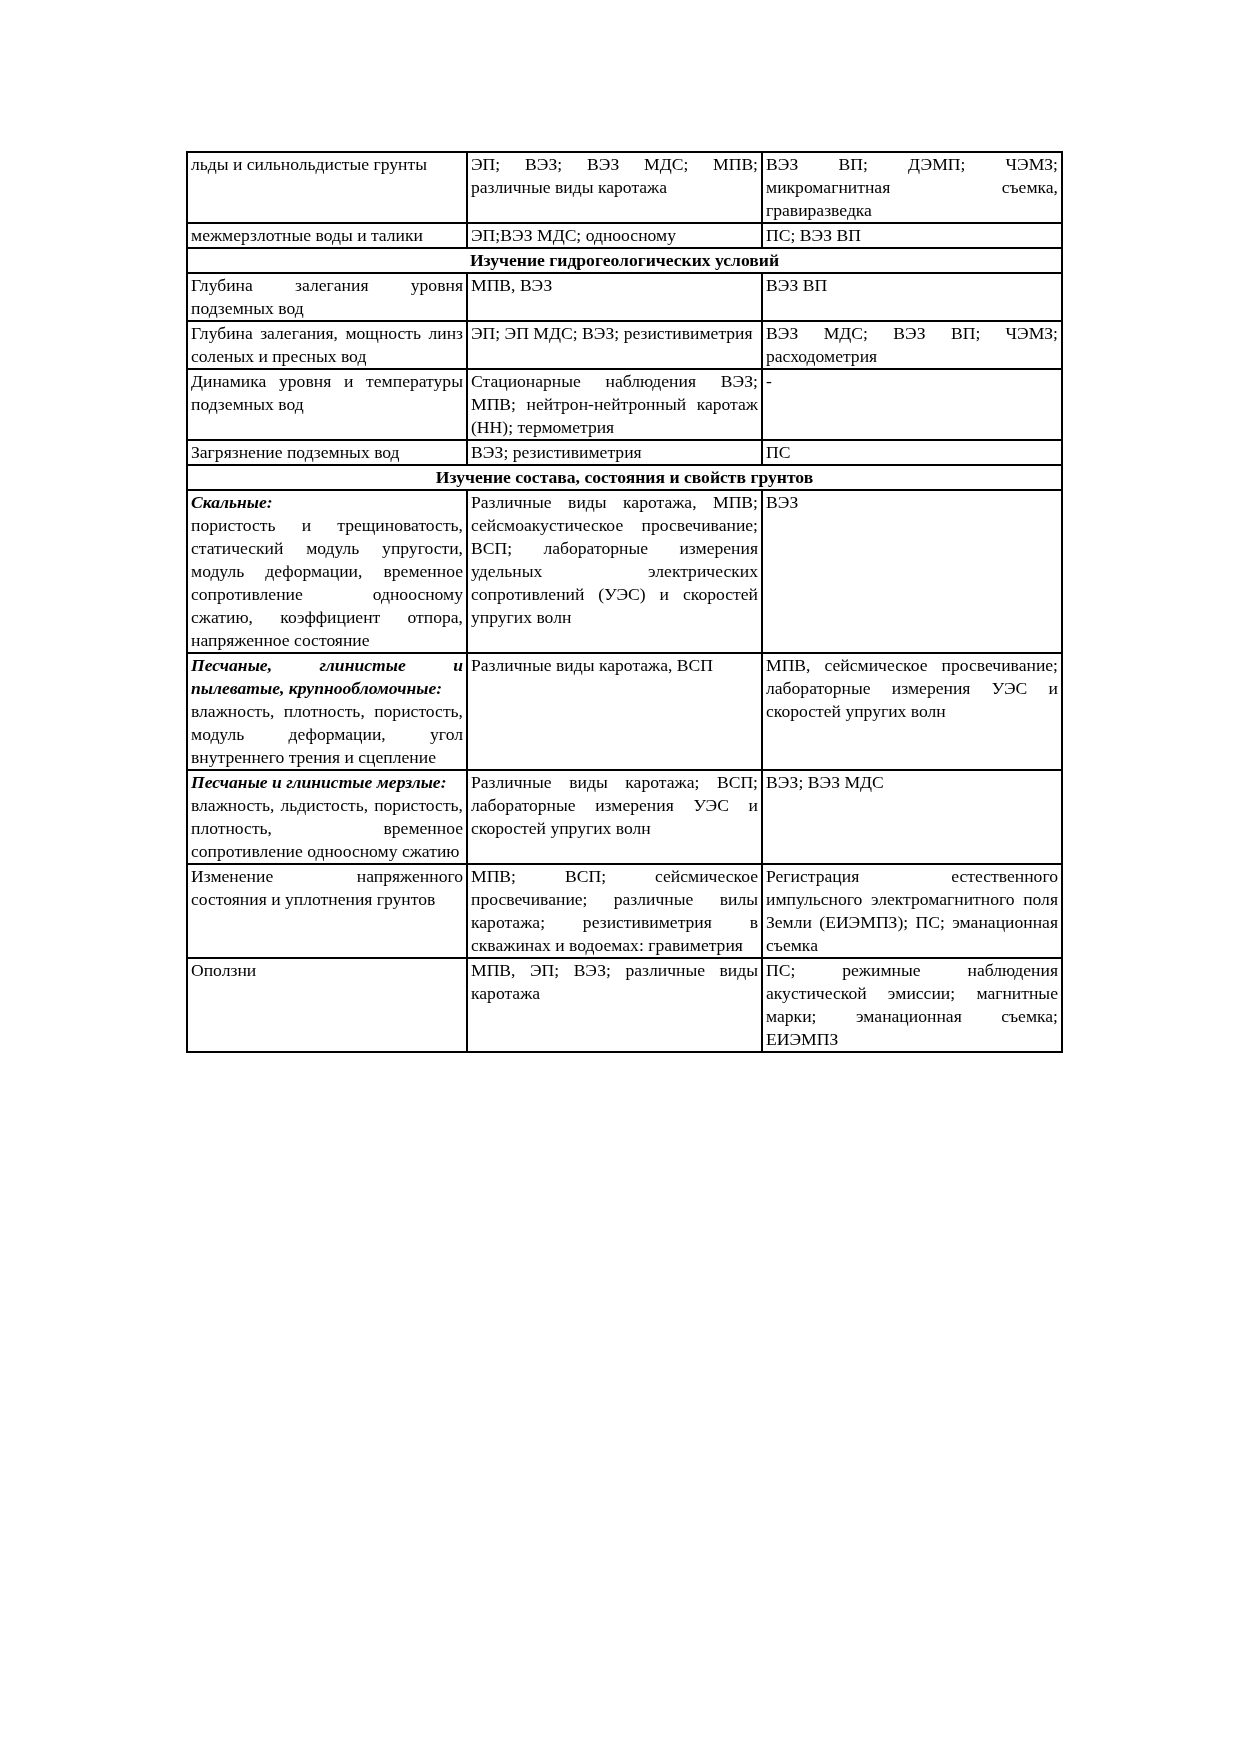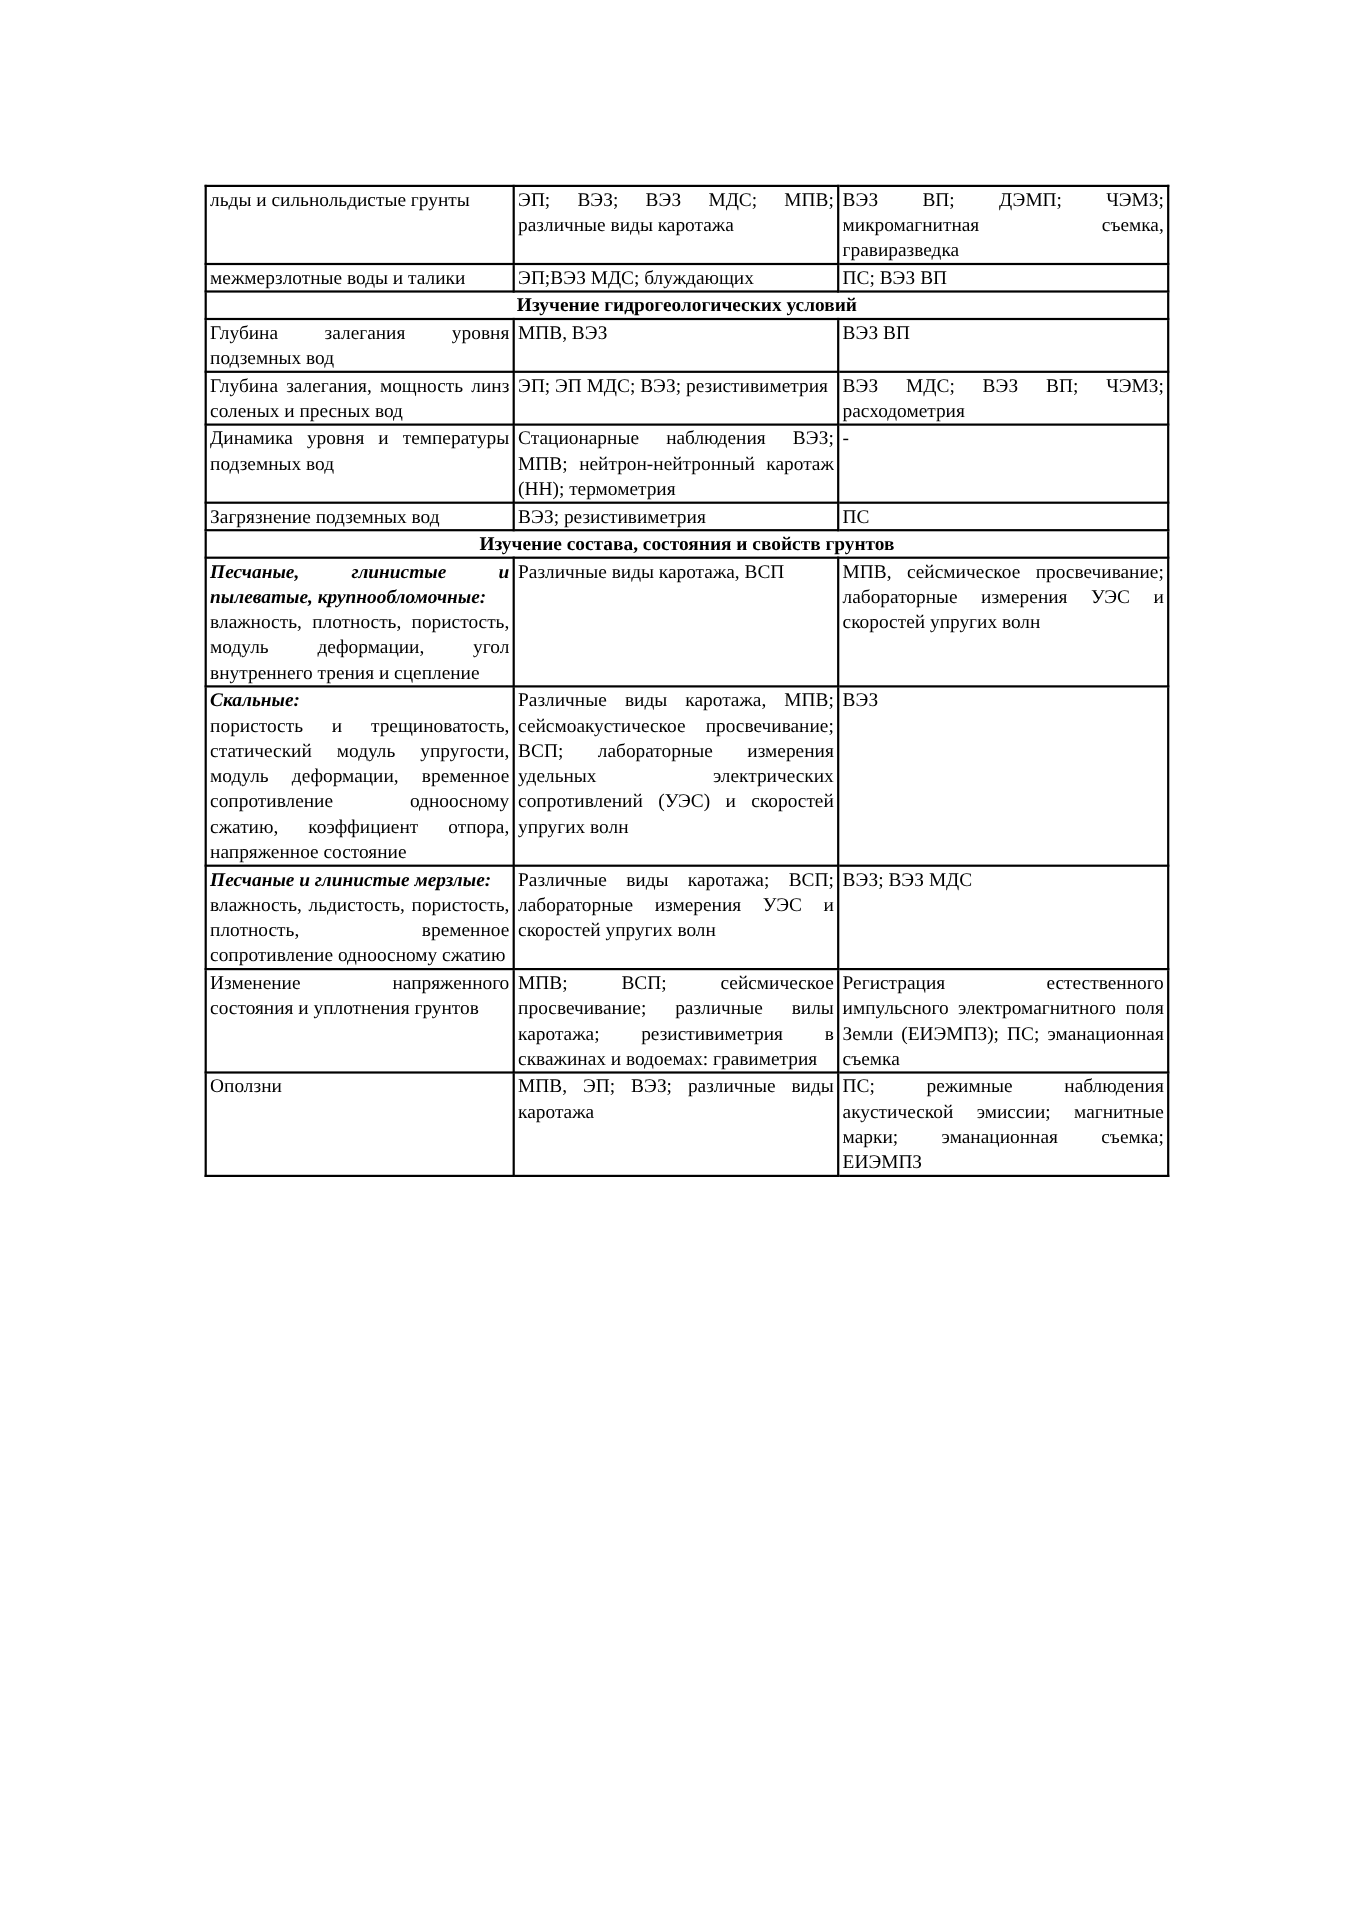--- a/index.html
+++ b/index.html
@@ -1,21 +1,21 @@
 <!DOCTYPE html>
 <html><head>
 <meta charset="utf-8">
 <style>
   html, body { margin: 0; padding: 0; background: #ffffff; }
   body { width: 1240px; height: 1755px; position: relative; overflow: hidden; }
   .page { position: absolute; left: 0; top: 0; width: 1240px; height: 1755px; background: #fff; }
   table.geo {
     position: absolute;
     left: 186px;
-    top: 168px;
+    top: 151px;
     width: 875px;
     border-collapse: collapse;
     table-layout: fixed;
     font-family: "Liberation Serif", serif;
     font-size: 17.6px;
     line-height: 23px;
     color: #000;
   }
   table.geo td {
     border: 2px solid #000;
@@ -48,21 +48,21 @@
         <col class="c3">
       </colgroup>
     <tbody>
       <tr>
         <td>льды и сильнольдистые грунты</td>
         <td>ЭП; ВЭЗ; ВЭЗ МДС; МПВ; различные виды каротажа</td>
         <td>ВЭЗ ВП; ДЭМП; ЧЭМЗ; микромагнитная съемка, гравиразведка</td>
       </tr>
       <tr>
         <td>межмерзлотные воды и талики</td>
-        <td>ЭП;ВЭЗ МДС; блуждающих</td>
+        <td>ЭП;ВЭЗ МДС; одноосному</td>
         <td>ПС; ВЭЗ ВП</td>
       </tr>
       <tr>
         <td colspan="3" class="section">Изучение гидрогеологических условий</td>
       </tr>
       <tr>
         <td>Глубина залегания уровня подземных вод</td>
         <td>МПВ, ВЭЗ</td>
         <td>ВЭЗ ВП</td>
       </tr>
@@ -79,31 +79,31 @@
       <tr>
         <td>Загрязнение подземных вод</td>
         <td>ВЭЗ; резистивиметрия</td>
         <td>ПС</td>
       </tr>
       <tr>
         <td colspan="3" class="section">Изучение состава, состояния и свойств грунтов</td>
       </tr>
       <tr>
         <td>
+          <span class="bi line">Скальные:</span><span>пористость и трещиноватость, статический модуль упругости, модуль деформации, временное сопротивление одноосному сжатию, коэффициент отпора, напряженное состояние</span>
+        </td>
+        <td>Различные виды каротажа, МПВ; сейсмоакустическое просвечивание; ВСП; лабораторные измерения удельных электрических сопротивлений (УЭС) и скоростей упругих волн</td>
+        <td>ВЭЗ</td>
+      </tr>
+      <tr>
+        <td>
           <span class="bi line">Песчаные, глинистые и пылеватые, крупнообломочные:</span><span>влажность, плотность, пористость, модуль деформации, угол внутреннего трения и сцепление</span>
         </td>
         <td>Различные виды каротажа, ВСП</td>
         <td>МПВ, сейсмическое просвечивание; лабораторные измерения УЭС и скоростей упругих волн</td>
-      </tr>
-      <tr>
-        <td>
-          <span class="bi line">Скальные:</span><span>пористость и трещиноватость, статический модуль упругости, модуль деформации, временное сопротивление одноосному сжатию, коэффициент отпора, напряженное состояние</span>
-        </td>
-        <td>Различные виды каротажа, МПВ; сейсмоакустическое просвечивание; ВСП; лабораторные измерения удельных электрических сопротивлений (УЭС) и скоростей упругих волн</td>
-        <td>ВЭЗ</td>
       </tr>
       <tr>
         <td>
           <span class="bi line">Песчаные и глинистые мерзлые:</span><span>влажность, льдистость, пористость, плотность, временное сопротивление одноосному сжатию</span>
         </td>
         <td>Различные виды каротажа; ВСП; лабораторные измерения УЭС и скоростей упругих волн</td>
         <td>ВЭЗ; ВЭЗ МДС</td>
       </tr>
       <tr>
         <td>Изменение напряженного состояния и уплотнения грунтов</td>

